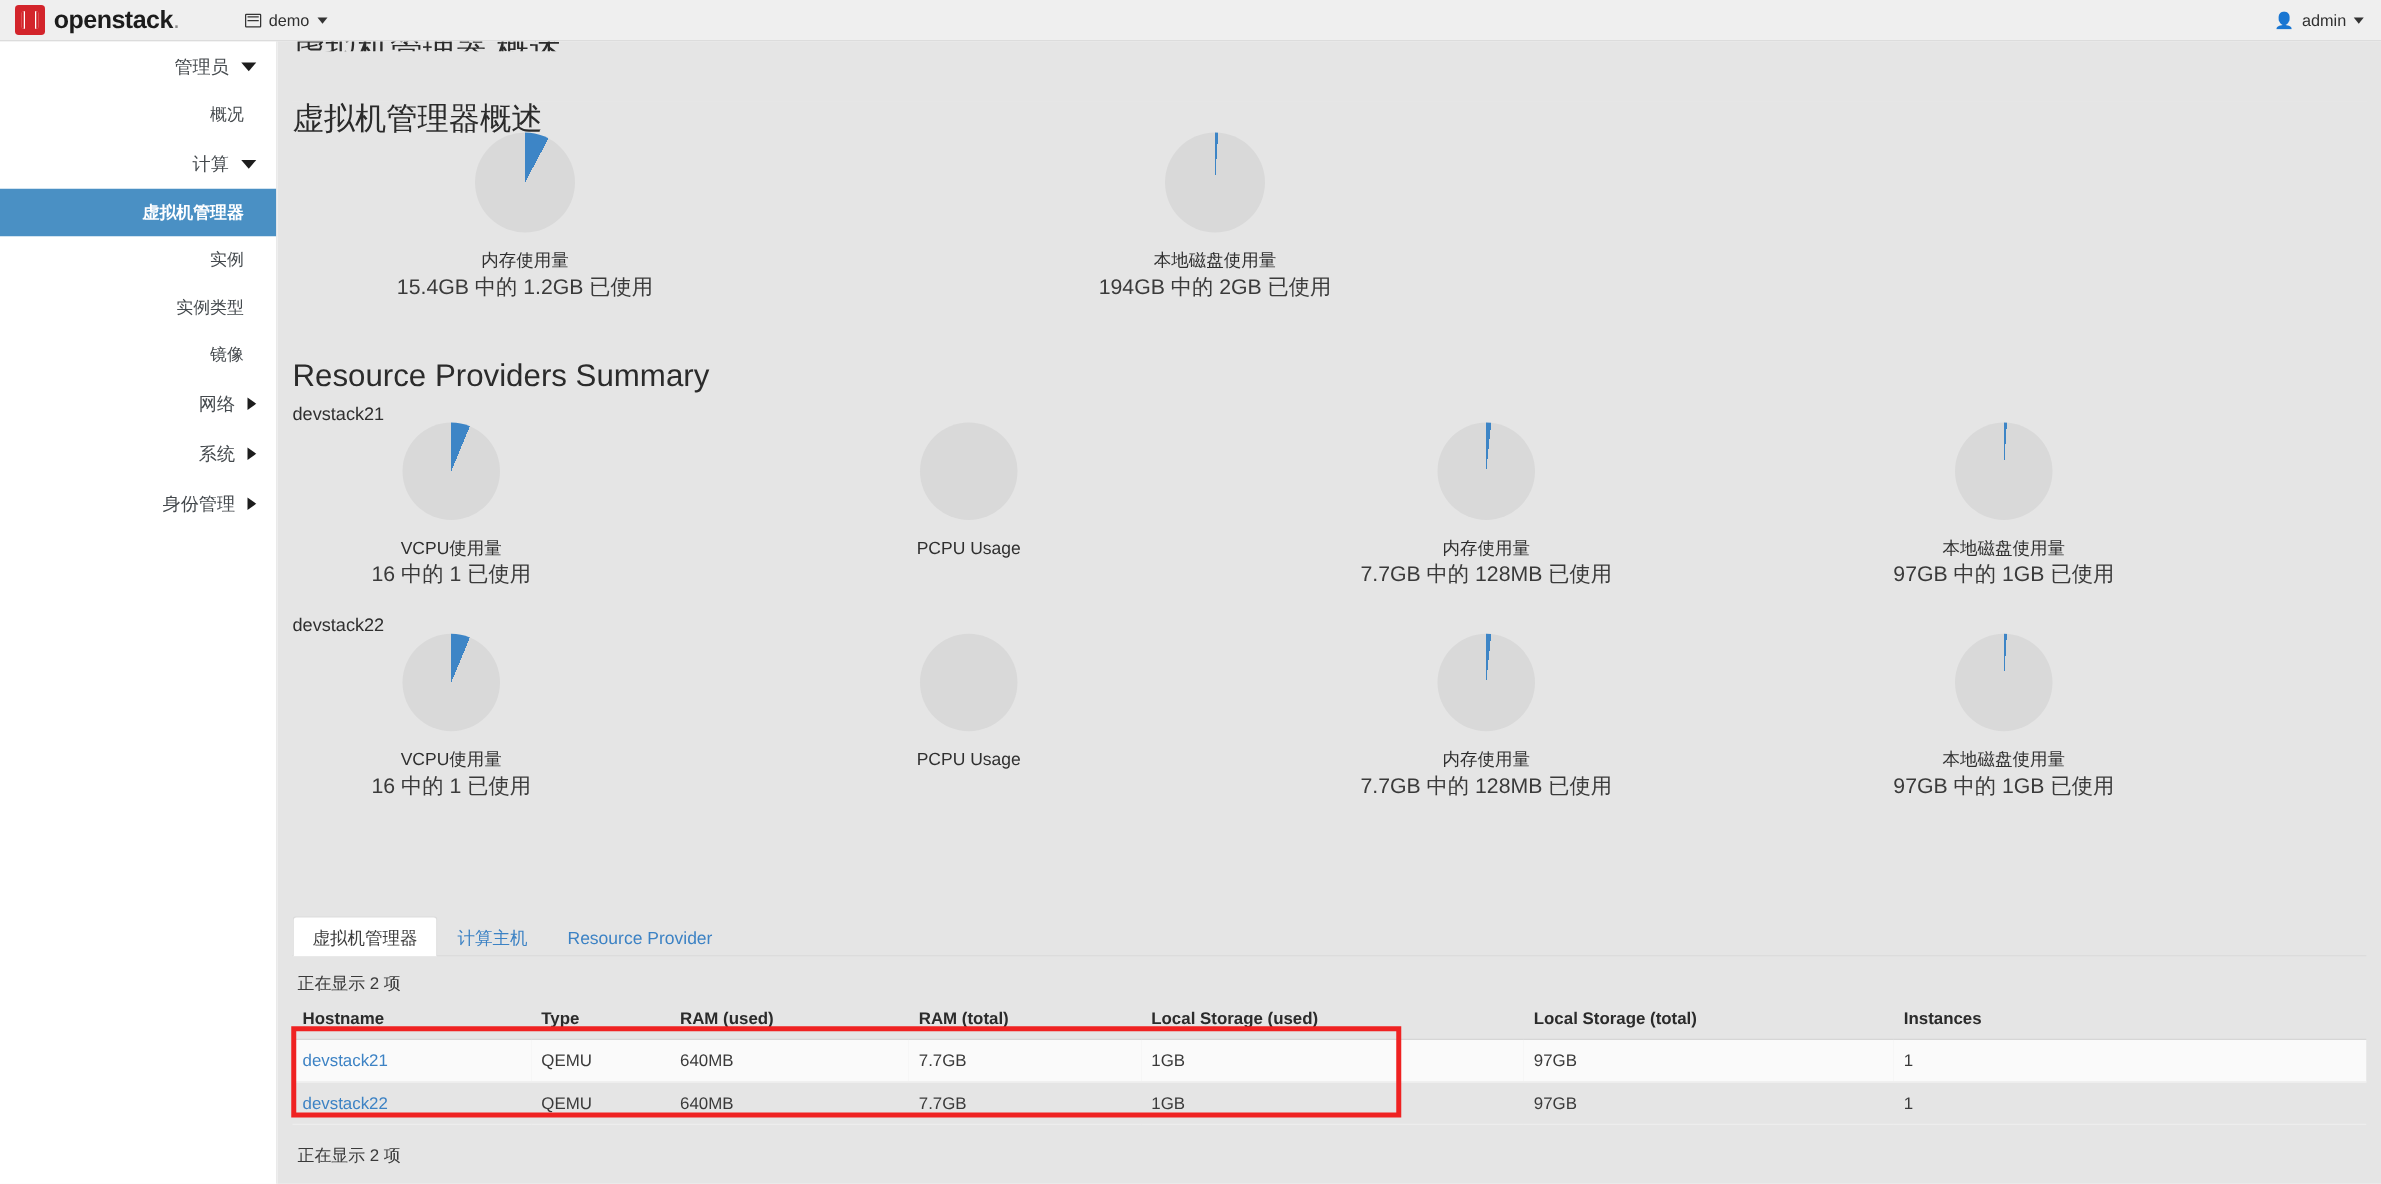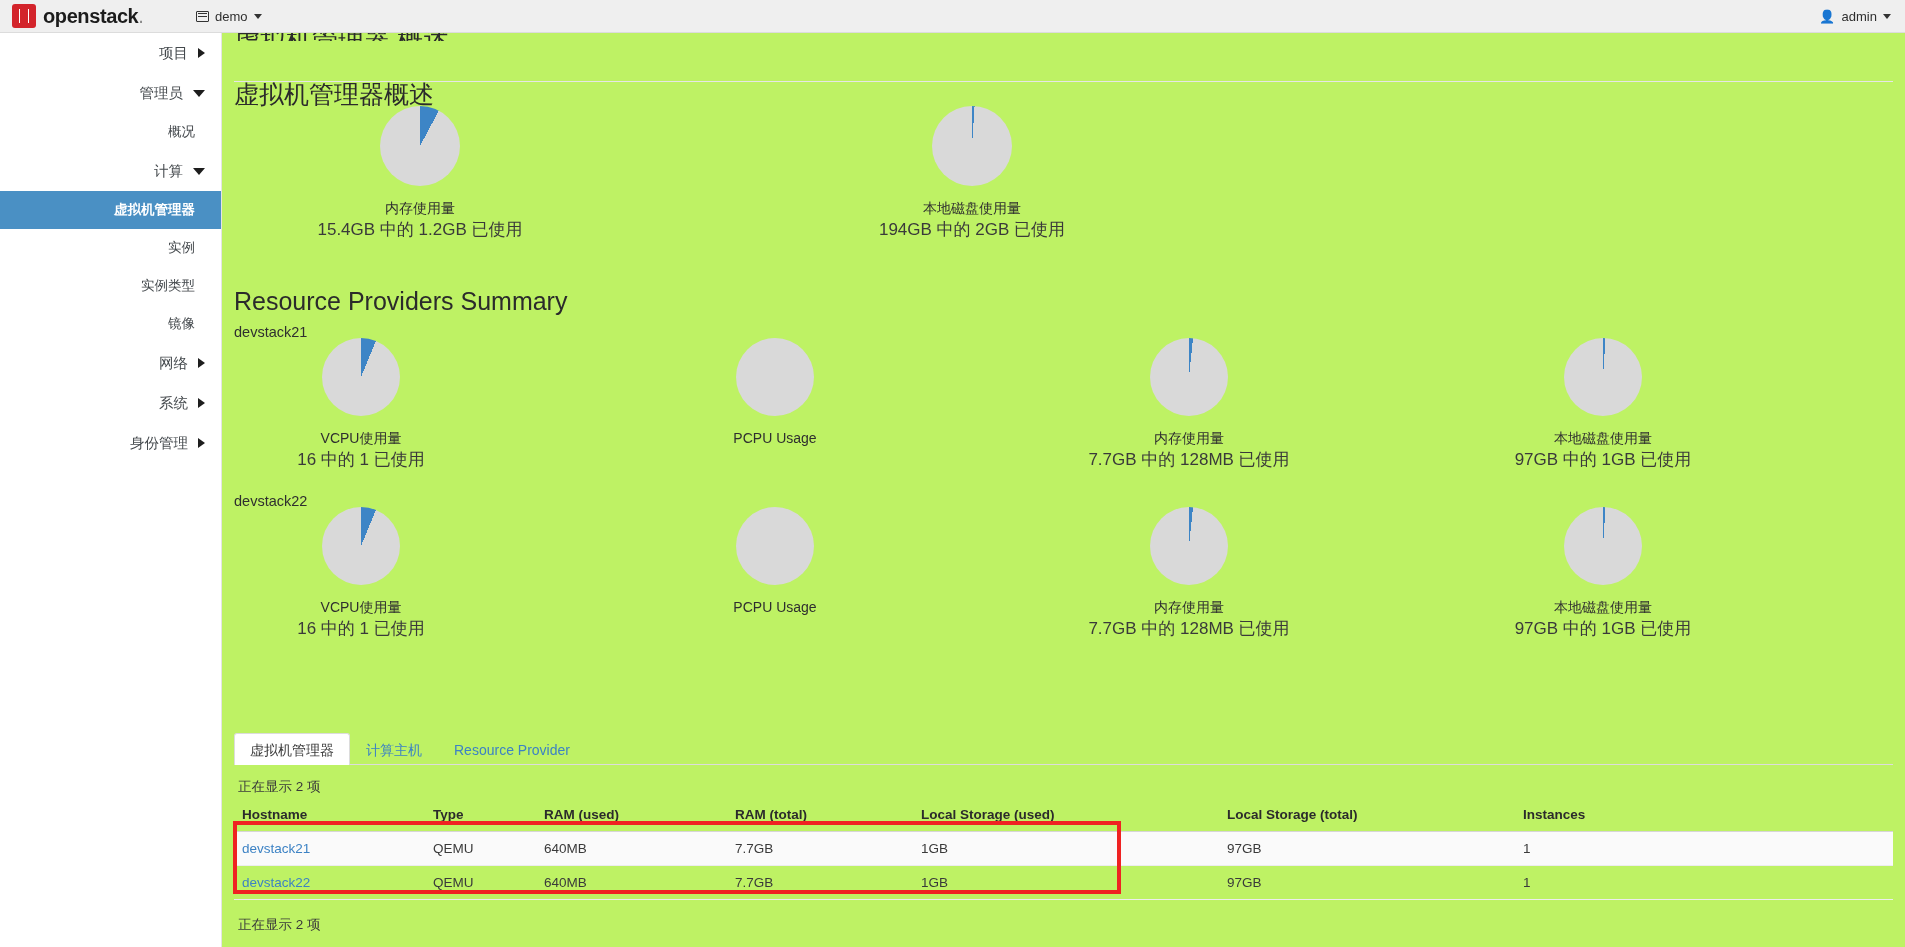--- a/index.html
+++ b/index.html
@@ -79,21 +79,21 @@
     border-left:7px solid #1d1d1d;display:inline-block;
   }
   .chev-down{
     width:0;height:0;border-left:6px solid transparent;border-right:6px solid transparent;
     border-top:7px solid #1d1d1d;display:inline-block;
   }
 
   
   .content{
     position:absolute;left:222px;top:33px;width:1683px;height:914px;
-    background:#bef264;box-sizing:border-box;overflow:hidden;
+    background:#e5e5e5;box-sizing:border-box;overflow:hidden;
   }
   .clipped-title{
     position:absolute;left:12px;top:-10px;font-size:26px;color:#2b2b2b;
     white-space:nowrap;overflow:hidden;height:18px;
   }
   .hr-top{position:absolute;left:12px;top:48px;width:1659px;height:1px;background:#e6e6e6;}
 
   h2.sec{
     position:absolute;font-size:25px;font-weight:normal;color:#2b2b2b;margin:0;
     left:12px;white-space:nowrap;text-align:center;
@@ -173,24 +173,20 @@
       <div class="user-menu">
         <span class="user-glyph">👤</span>
         <span>admin</span>
         <span class="caret"></span>
       </div>
     </div>
   </div>
 
   <div class="sidebar">
 
-    <div class="nav-item" style="top:0">
-      <span class="lbl">项目</span>
-      <span class="chev-right"></span>
-    </div>
 
     <div class="nav-item">
       <span class="lbl">管理员</span>
       <span class="chev-down"></span>
     </div>
 
     <div class="nav-item sub" style="padding-right:26px">
       <span class="lbl">概况</span>
     </div>
 

